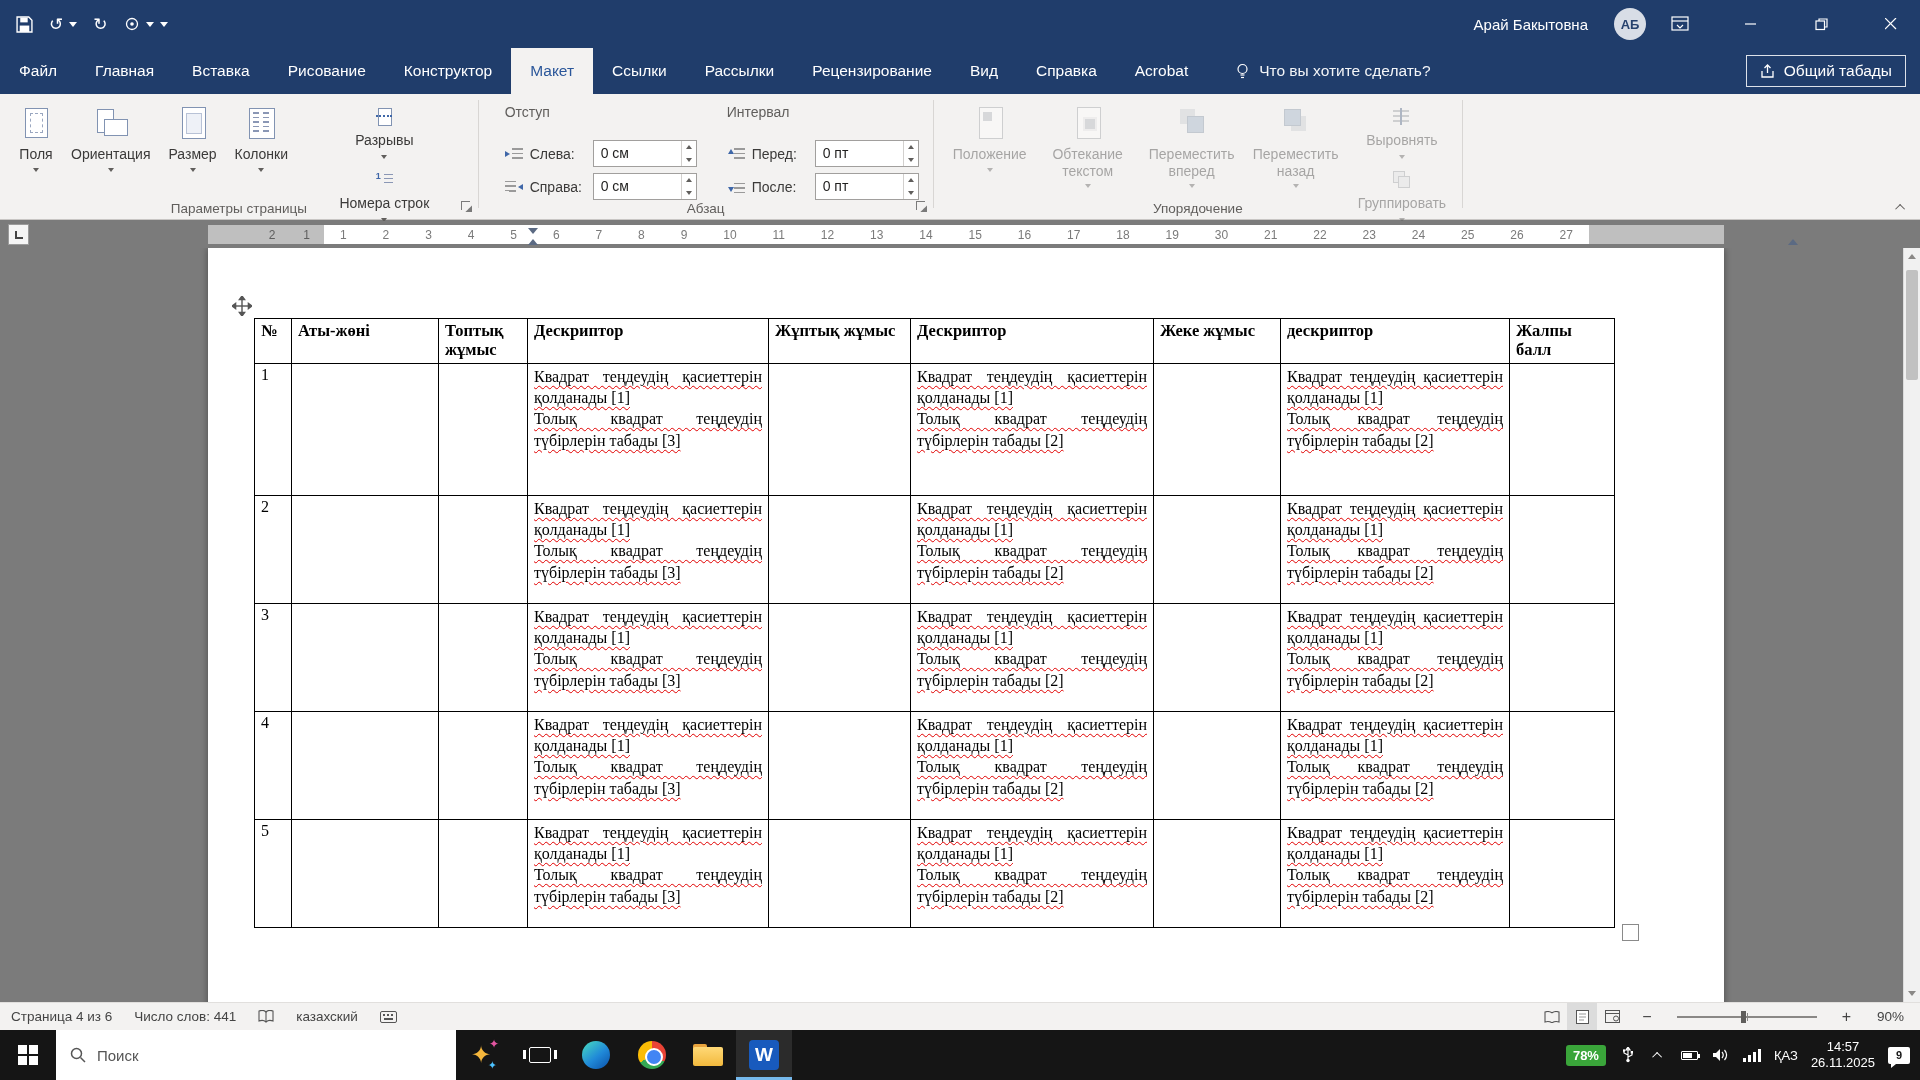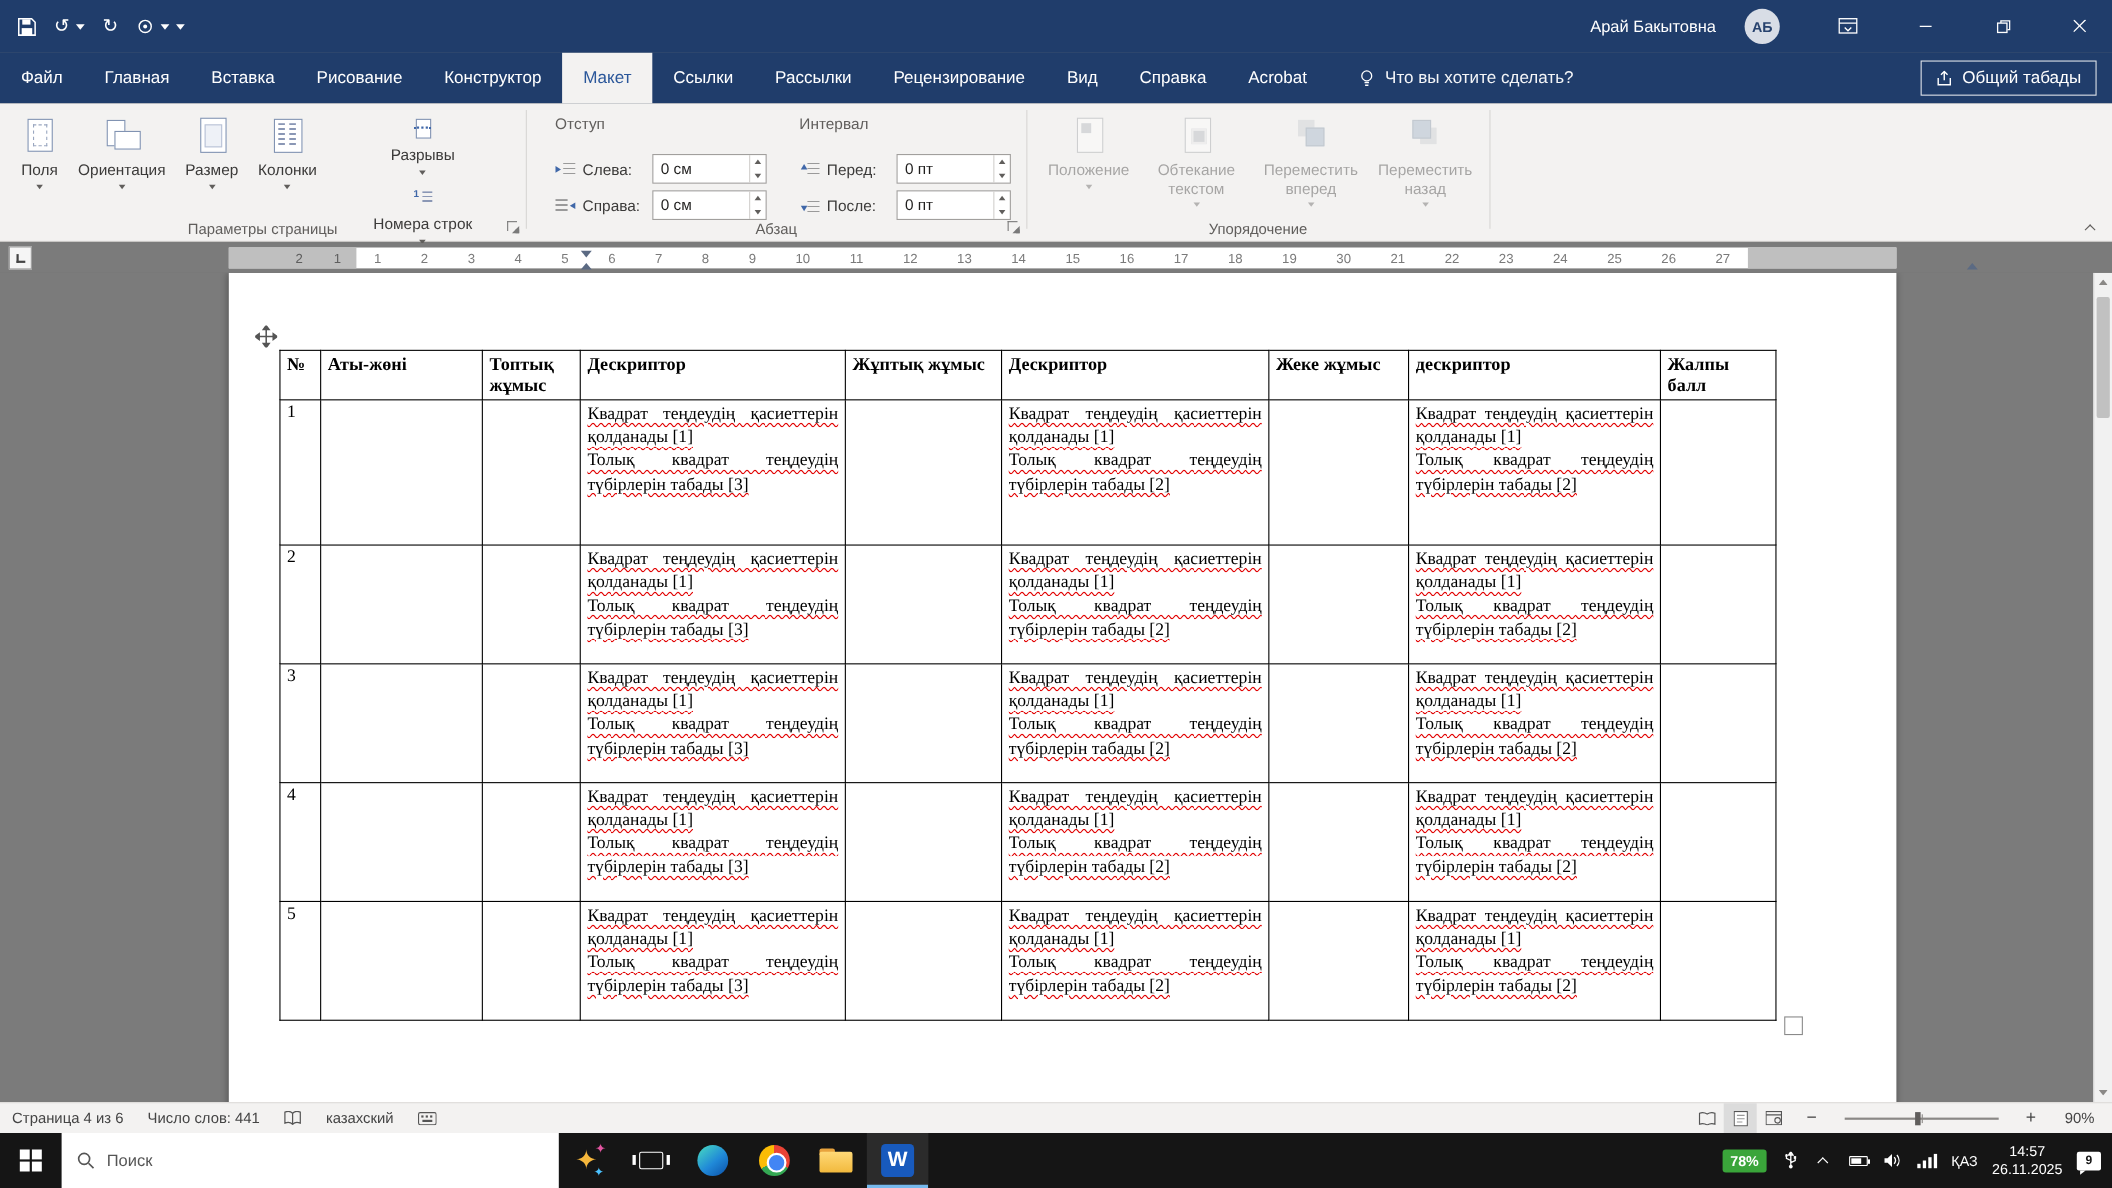--- a/index.html
+++ b/index.html
@@ -6,21 +6,21 @@
   html,body { width:1920px; height:1080px; overflow:hidden; font-family:"Liberation Sans",sans-serif; background:#7b7b7b; }
 
   
   .titlebar { position:absolute; top:0; left:0; width:1920px; height:48px; background:#203d6b; color:#fff; display:flex; align-items:center; }
   .qat { display:flex; align-items:center; gap:16px; padding-left:16px; z-index:2; }
   .qat .g { font-family:"DejaVu Sans",sans-serif; font-size:17px; color:#fff; }
   .qat .caret-w { margin-left:-10px; }
   .title-text { position:absolute; left:0; right:0; text-align:center; font-size:16.5px; white-space:nowrap; pointer-events:none; }
   .tb-right { margin-left:auto; display:flex; align-items:center; gap:12px; z-index:2; }
   .user-name { font-size:15px; margin-right:14px; }
-  .avatar { width:32px; height:32px; border-radius:50%; background:#d8dde6; color:#27426e; font-size:13px; font-weight:bold; display:flex; align-items:center; justify-content:center; margin-right:30px; }
+  .avatar { width:32px; height:32px; border-radius:50%; background:#d8dde6; color:#27426e; font-size:13px; font-weight:bold; display:flex; align-items:center; justify-content:center; margin-right:2px; }
   .ribbon-opt { width:40px; height:48px; display:flex; align-items:center; justify-content:center; margin-right:10px; }
   .winbtn { width:58px; height:48px; display:flex; align-items:center; justify-content:center; }
   .caret-w { width:0; height:0; border-left:4px solid transparent; border-right:4px solid transparent; border-top:5px solid #fff; display:inline-block; }
 
   
   .tabsrow { position:absolute; top:48px; left:0; width:1920px; height:46px; background:#203d6b; display:flex; align-items:stretch; color:#fff; }
   .rtab { padding:0 19px; font-size:15.5px; display:flex; align-items:center; cursor:default; }
   .rtab.active { background:#f3f2f1; color:#2b579a; }
   .tellme { display:flex; align-items:center; gap:9px; margin-left:28px; font-size:15.5px; color:rgba(255,255,255,.95); }
   .share-wrap { margin-left:auto; display:flex; align-items:center; padding-right:14px; }
@@ -148,21 +148,21 @@
   .zoom-thumb { position:absolute; left:46%; top:-5px; width:5px; height:12px; background:#605e5c; }
   .zoom-sign { font-size:16px; color:#444; padding:0 4px; }
   .sb-bold { font-weight:bold; }
 
   
   .taskbar { position:absolute; top:1030px; left:0; width:1920px; height:50px; background:#151515; display:flex; align-items:stretch; color:#fff; }
   .tbtn { width:56px; display:flex; align-items:center; justify-content:center; }
   .tbtn.active { background:#2b2b2b; box-shadow:inset 0 -3px 0 #76b9ed; }
   .winlogo { display:grid; grid-template-columns:9px 9px; grid-template-rows:9px 9px; gap:2px; }
   .winlogo span { background:#fff; }
-  .tsearch { width:452px; background:#fff; color:#555; display:flex; align-items:center; gap:11px; padding:0 14px; font-size:15px; }
+  .tsearch { width:400px; background:#fff; color:#555; display:flex; align-items:center; gap:11px; padding:0 14px; font-size:15px; }
   .sparkle { position:relative; width:30px; height:30px; }
   .sp1 { position:absolute; left:2px; top:1px; color:#f6b73c; font-size:24px; font-family:"DejaVu Sans",sans-serif; }
   .sp2 { position:absolute; right:0; top:-3px; color:#e255a1; font-size:12px; font-family:"DejaVu Sans",sans-serif; }
   .sp3 { position:absolute; right:2px; bottom:-2px; color:#4cc2ff; font-size:11px; font-family:"DejaVu Sans",sans-serif; }
   .taskview { width:22px; height:16px; border:1.6px solid #fff; border-radius:2px; position:relative; }
   .taskview::before { content:""; position:absolute; left:-7px; top:2px; width:3px; height:9px; background:#fff; }
   .taskview::after { content:""; position:absolute; right:-7px; top:2px; width:3px; height:9px; background:#fff; }
   .edge-ico { width:28px; height:28px; border-radius:50%; background:linear-gradient(140deg,#45d6c2 5%,#2089d8 55%,#0b50a8 100%); }
   .chrome-ico { width:28px; height:28px; border-radius:50%; background:conic-gradient(#ea4335 0 33%,#34a853 0 66%,#fbbc05 0 100%); position:relative; }
   .chrome-ico::after { content:""; position:absolute; left:7px; top:7px; width:14px; height:14px; border-radius:50%; background:#4285f4; border:2.5px solid #fff; }
@@ -423,20 +423,37 @@
         </div>
       <span class="caret-d"></span>
     </div>
     <div class="bigbtn disabled">
       <div class="ico32 ico-back"></div>
       <div class="bb-line">
           <span>Переместить назад</span>
         </div>
       <span class="caret-d"></span>
     </div>
+    <div class="smallcol">
+      <div class="smallbtn disabled">
+        <span class="ico16 ico-align16"></span>
+        <span>Выровнять</span>
+        <span class="caret-d"></span>
+      </div>
+      <div class="smallbtn disabled">
+        <span class="ico16 ico-group16"></span>
+        <span>Группировать</span>
+        <span class="caret-d"></span>
+      </div>
+      <div class="smallbtn disabled">
+        <span class="ico16 ico-rot16"></span>
+        <span>Повернуть</span>
+        <span class="caret-d"></span>
+      </div>
+    </div>
     <div class="rgroup-caption">Упорядочение</div>
   </div>
   <div class="gsep"></div>
 
   <div class="collapse-ribbon">
       <span class="chev-up"></span>
     </div>
 </div>
 
 <div class="rulerrow">

